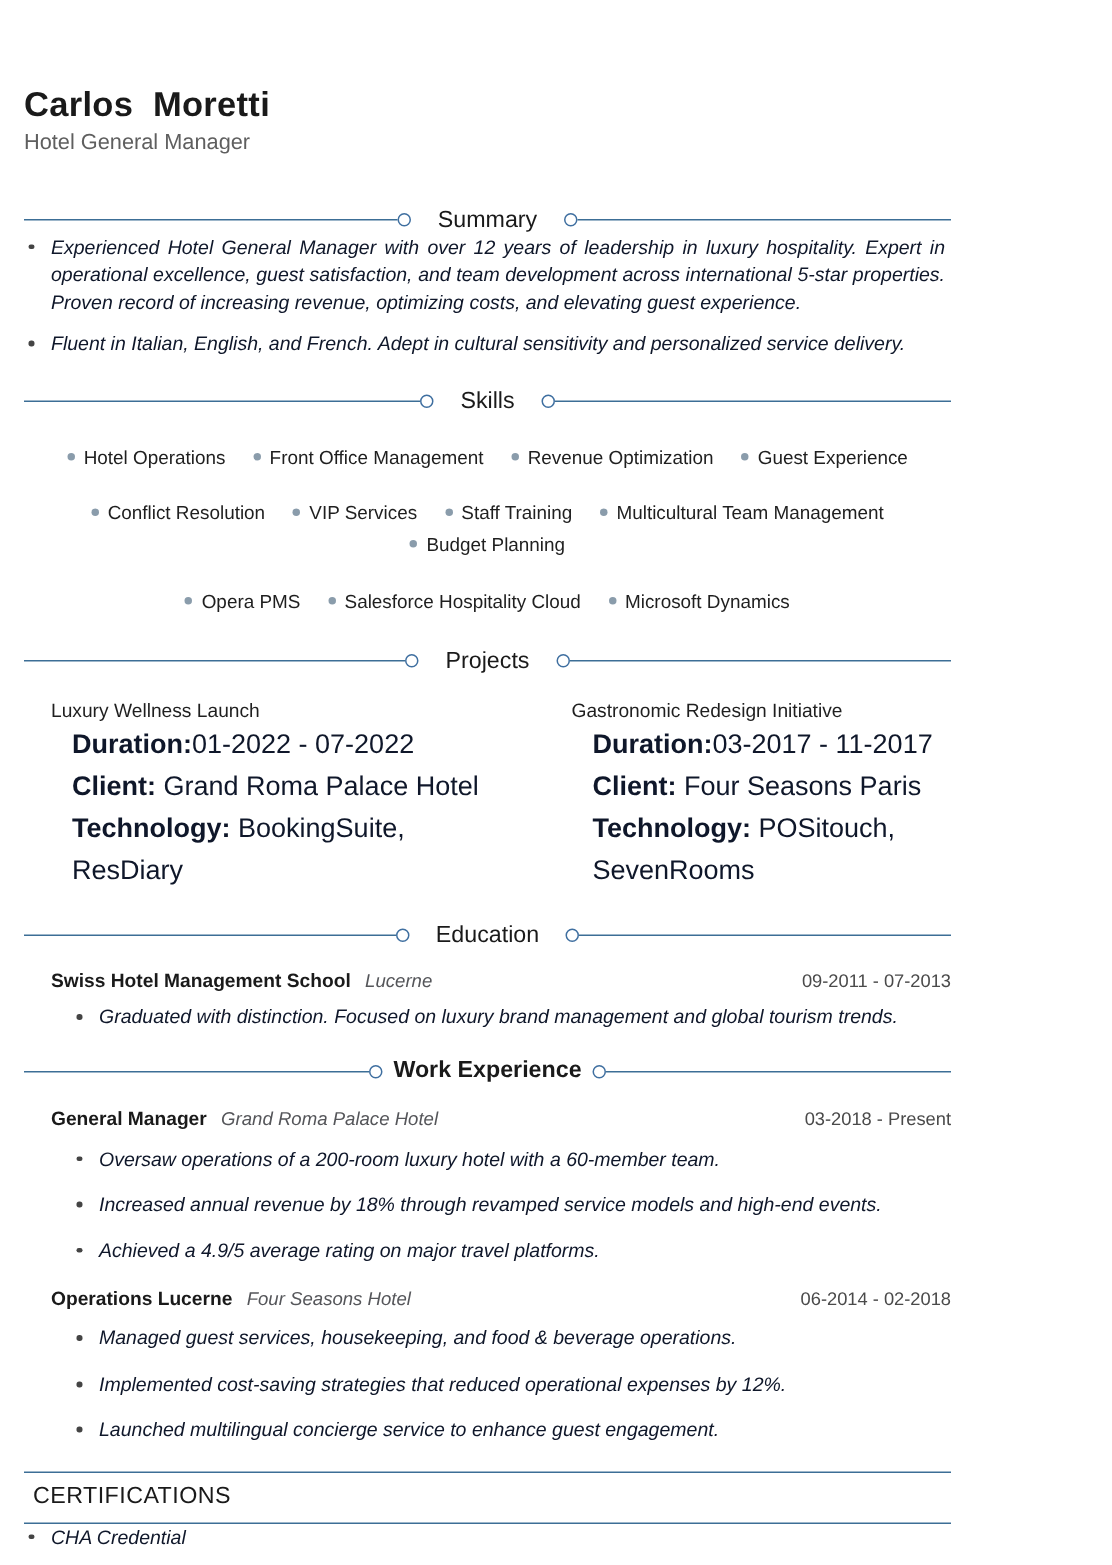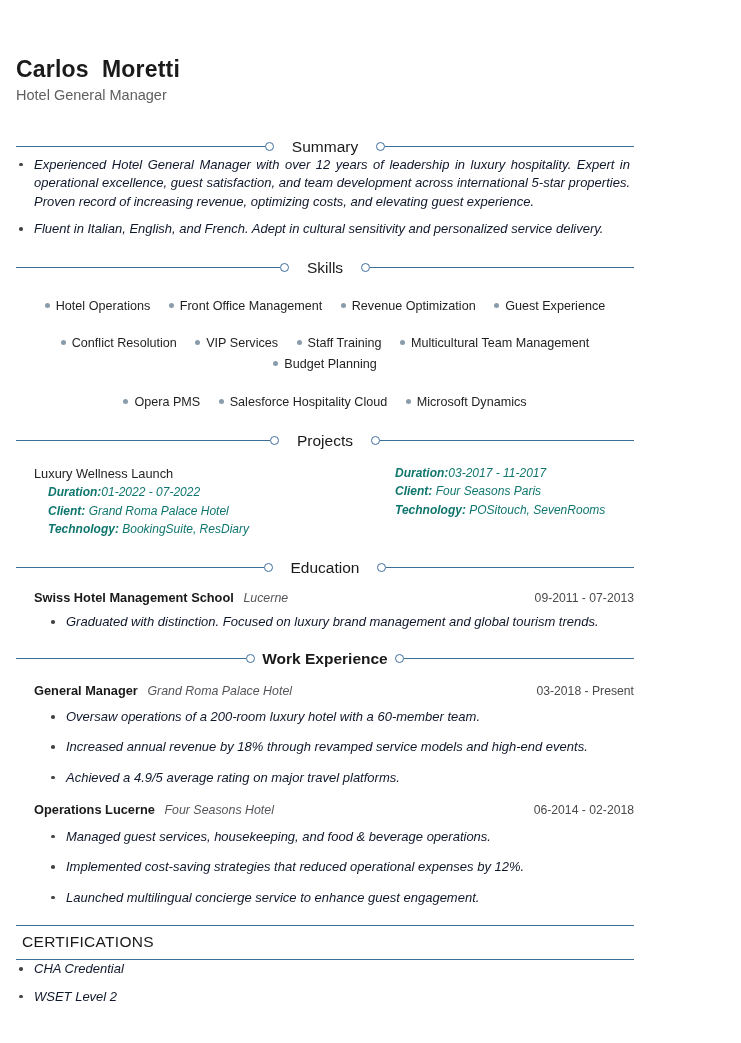--- a/index.html
+++ b/index.html
@@ -149,25 +149,24 @@
   }
   .proj-col { width: 50%; box-sizing: border-box; }
   .proj-col.right { padding-left: 56px; }
   .proj-col.left { padding-left: 18px; }
   .proj-name {
     font-size: 12.8px;
     color: #1f1f1f;
     line-height: 1.5;
   }
   .proj-line {
-    font-size: 12px;
-    color: #0f766e;
+    font-size: 18px;
+    color: #0f172a;
     line-height: 1.55;
     padding-left: 14px;
-    font-style: italic;
   }
   .proj-line b { font-weight: bold; }
 
   
   .entry { padding-left: 18px; margin-top: 12px; }
   .entry-head {
     display: flex;
     align-items: baseline;
     justify-content: space-between;
   }
@@ -274,20 +273,21 @@
       <div class="sec-line"></div>
     </div>
     <div class="projects">
       <div class="proj-col left">
         <div class="proj-name">Luxury Wellness Launch</div>
         <div class="proj-line"><b>Duration:</b><span>01-2022 - 07-2022</span></div>
         <div class="proj-line"><b>Client:</b> <span>Grand Roma Palace Hotel</span></div>
         <div class="proj-line"><b>Technology:</b> <span>BookingSuite, ResDiary</span></div>
       </div>
       <div class="proj-col right">
+        <div class="proj-name">Gastronomic Redesign Initiative</div>
         <div class="proj-line"><b>Duration:</b><span>03-2017 - 11-2017</span></div>
         <div class="proj-line"><b>Client:</b> <span>Four Seasons Paris</span></div>
         <div class="proj-line"><b>Technology:</b> <span>POSitouch, SevenRooms</span></div>
       </div>
     </div>
   </div>
 
   <div class="gap-sec">
     <div class="sec-head">
       <div class="sec-line"></div>

